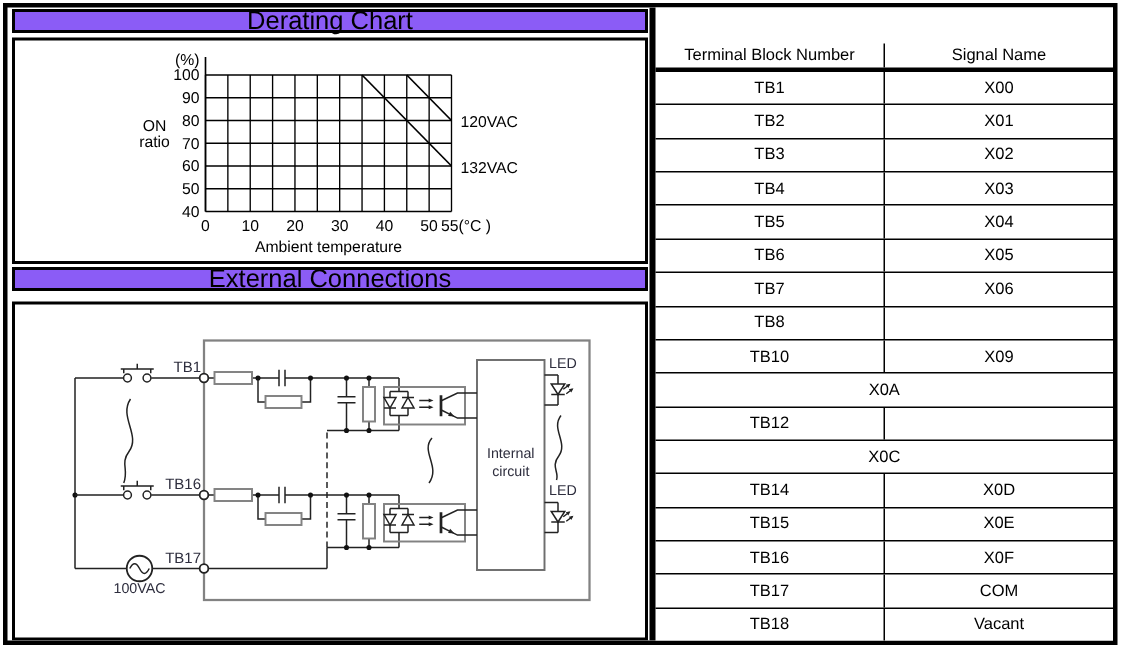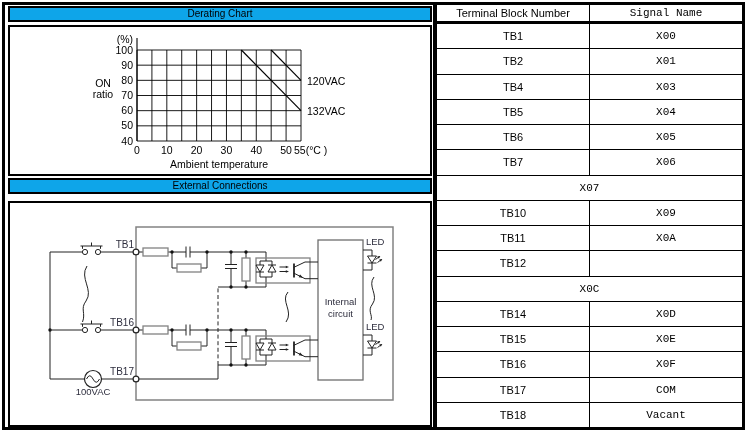--- a/index.html
+++ b/index.html
@@ -2,45 +2,45 @@
 <html><head>
 <meta charset="utf-8">
 <style>
   html,body{margin:0;padding:0;}
   body{
     width:747px;height:432px;position:relative;overflow:hidden;
     background:#fff;font-family:"Liberation Sans",sans-serif;color:#000;
   }
   *{box-sizing:border-box;}
   .outer-border{position:absolute;left:2px;top:2px;right:2px;bottom:2px;border:3px solid #000;}
-  .hdr{position:absolute;left:8px;width:424px;border:2px solid #000;background:#0ea5e9;
-       display:flex;align-items:flex-start;justify-content:center;font-size:10px;}
+  .hdr{position:absolute;left:8px;width:424px;border:2px solid #000;background:#8b5cf6;
+       display:flex;align-items:center;justify-content:center;font-size:17px;}
   .hdr1{top:6px;height:16px;}
   .hdr2{top:178px;height:16px;}
   .panel{position:absolute;left:8px;width:424px;border:2px solid #000;background:#fff;}
   .chart-panel{top:25px;height:151px;}
   .diagram-panel{top:201px;height:226px;}
   svg{display:block;}
   .ctick{font:10.5px "Liberation Sans",sans-serif;fill:#000;}
   .dlbl{font:10px "Liberation Sans",sans-serif;fill:#2e2e3e;}
   .dlbl2{font:9.5px "Liberation Sans",sans-serif;fill:#2e2e3e;}
   .wire{stroke:#222;stroke-width:1;fill:none;}
   .comp{stroke:#828282;stroke-width:1.3;fill:#fff;}
   .gray{stroke:#828282;stroke-width:1.5;fill:none;}
   
   .tbl{position:absolute;left:433px;top:5px;width:309px;height:422px;
        border-left:4px solid #000;display:flex;flex-direction:column;font-size:11px;background:#fff;}
   .tr{display:flex;align-items:stretch;}
-  .thead{height:19px;border-bottom:3px solid #000;flex:none;}
+  .thead{height:19px;border-bottom:3px solid #000;flex:none;margin-top:24px;}
   .tbl-body{flex:1;display:flex;flex-direction:column;}
   .tbl-body .tr{flex:1;border-bottom:1.5px solid #000;}
   .tbl-body .tr:last-child{border-bottom:none;justify-content:space-between;}
   .td{display:flex;align-items:center;justify-content:center;}
   .c1{width:153px;border-right:1.5px solid #000;}
-  .c2{flex:1;font-family:Liberation Mono, monospace;}
+  .c2{flex:1;}
 </style>
 </head>
 <body>
 
 <div class="outer-border"></div>
 
 <div class="hdr hdr1">
   <span>Derating Chart</span>
 </div>
 
@@ -212,44 +212,47 @@
   <div class="tbl-body" id="tbl-body">
       <div class="tr">
         <div class="td c1">TB1</div>
         <div class="td c2">X00</div>
       </div>
       <div class="tr">
         <div class="td c1">TB2</div>
         <div class="td c2">X01</div>
       </div>
       <div class="tr">
+        <div class="td c1">TB3</div>
+        <div class="td c2">X02</div>
+      </div>
+      <div class="tr">
         <div class="td c1">TB4</div>
         <div class="td c2">X03</div>
       </div>
       <div class="tr">
         <div class="td c1">TB5</div>
         <div class="td c2">X04</div>
       </div>
       <div class="tr">
         <div class="td c1">TB6</div>
         <div class="td c2">X05</div>
       </div>
       <div class="tr">
         <div class="td c1">TB7</div>
         <div class="td c2">X06</div>
       </div>
       <div class="tr">
-        <div class="td c2">X07</div>
+        <div class="td c1">TB8</div>
       </div>
       <div class="tr">
         <div class="td c1">TB10</div>
         <div class="td c2">X09</div>
       </div>
       <div class="tr">
-        <div class="td c1">TB11</div>
         <div class="td c2">X0A</div>
       </div>
       <div class="tr">
         <div class="td c1">TB12</div>
       </div>
       <div class="tr">
         <div class="td c2">X0C</div>
       </div>
       <div class="tr">
         <div class="td c1">TB14</div>

